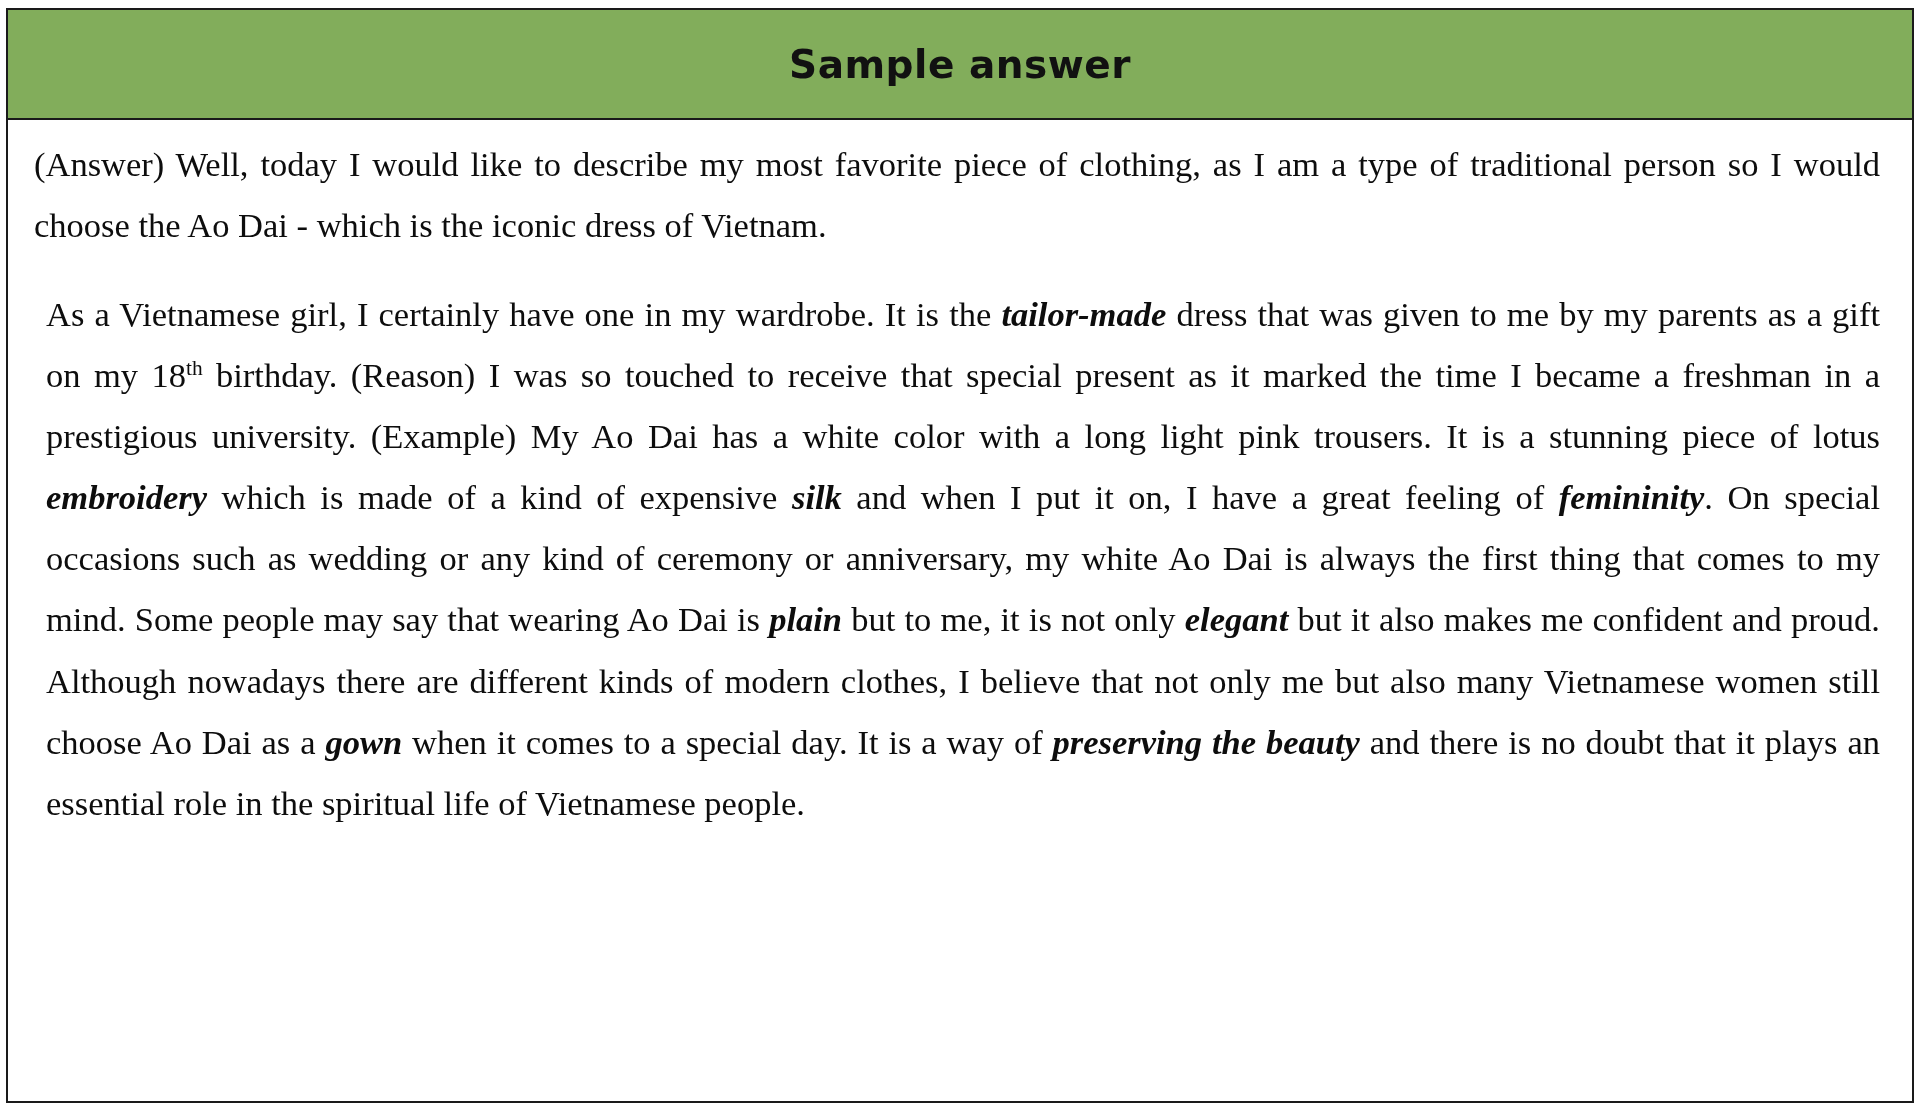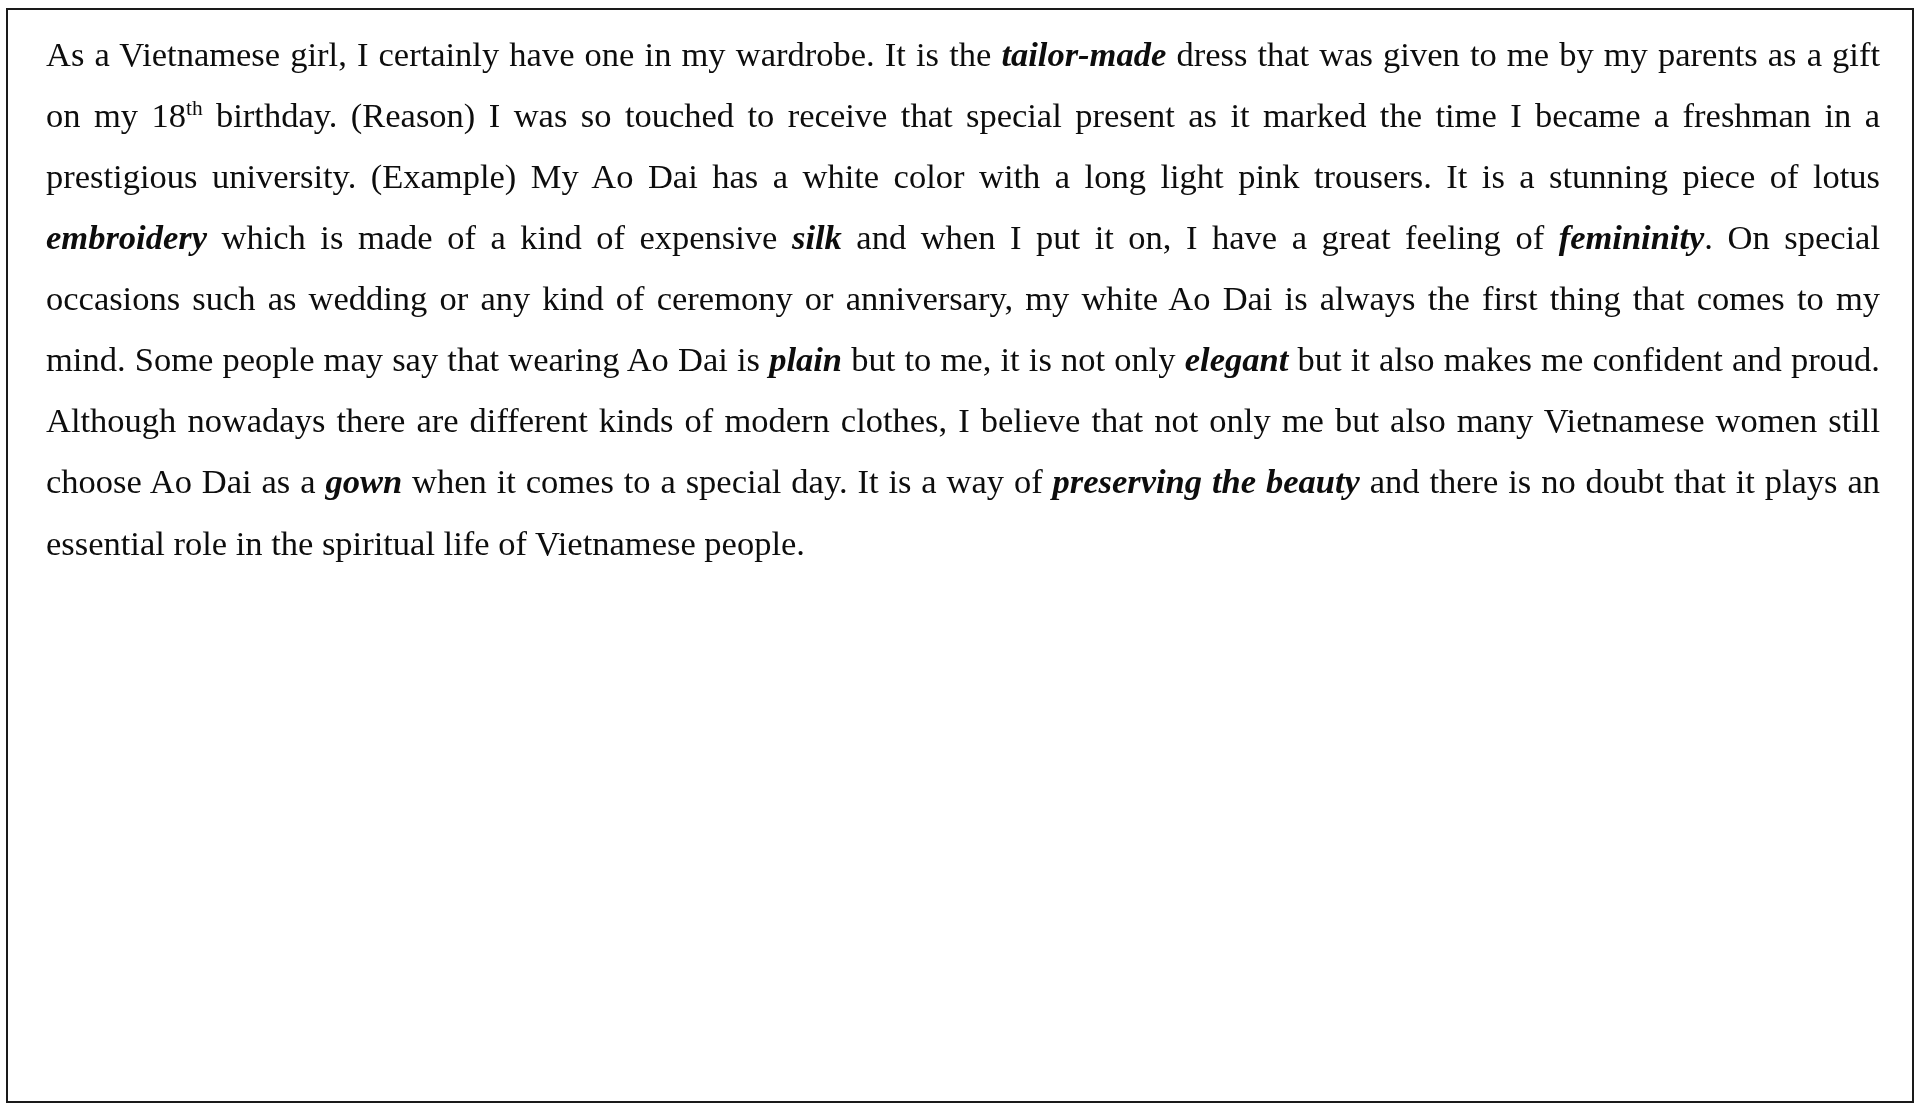--- a/index.html
+++ b/index.html
@@ -72,19 +72,23 @@
     vertical-align: super;
     line-height: 0;
   }
 </style>
 </head>
 <body>
 
 <div class="page">
   <div class="doc-box" style="border-color: rgb(26, 26, 26);">
 
+    <div class="header-band" style="background: rgb(130, 173, 91); border-bottom-color: rgb(26, 26, 26);">
+      <div class="header-title">Sample answer</div>
+    </div>
 
     <div class="body-area">
+      <p class="para"><span>(Answer) Well, today I would like to describe my most favorite piece of clothing, as I am a type of traditional person so I would choose the Ao Dai - which is the iconic dress of Vietnam.</span></p>
       <p class="para"><span>As a Vietnamese girl, I certainly have one in my wardrobe. It is the </span><b class="hl">tailor-made</b><span> dress that was given to me by my parents as a gift on my 18</span><sup class="ord">th</sup><span> birthday. (Reason) I was so touched to receive that special present as it marked the time I became a freshman in a prestigious university. (Example) My Ao Dai has a white color with a long light pink trousers. It is a stunning piece of lotus </span><b class="hl">embroidery</b><span> which is made of a kind of expensive </span><b class="hl">silk</b><span> and when I put it on, I have a great feeling of </span><b class="hl">femininity</b><span>. On special occasions such as wedding or any kind of ceremony or anniversary, my white Ao Dai is always the first thing that comes to my mind. Some people may say that wearing Ao Dai is </span><b class="hl">plain</b><span> but to me, it is not only </span><b class="hl">elegant</b><span> but it also makes me confident and proud. Although nowadays there are different kinds of modern clothes, I believe that not only me but also many Vietnamese women still choose Ao Dai as a </span><b class="hl">gown</b><span> when it comes to a special day. It is a way of </span><b class="hl">preserving the beauty</b><span> and there is no doubt that it plays an essential role in the spiritual life of Vietnamese people.</span></p>
     </div>
 
   </div>
 </div>
 
 </body></html>

